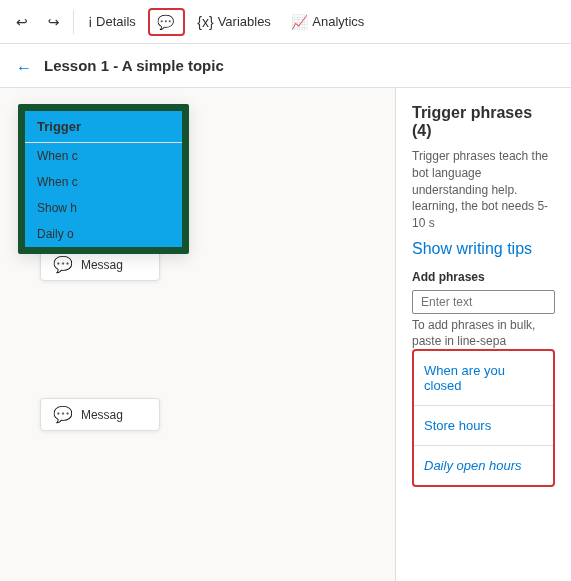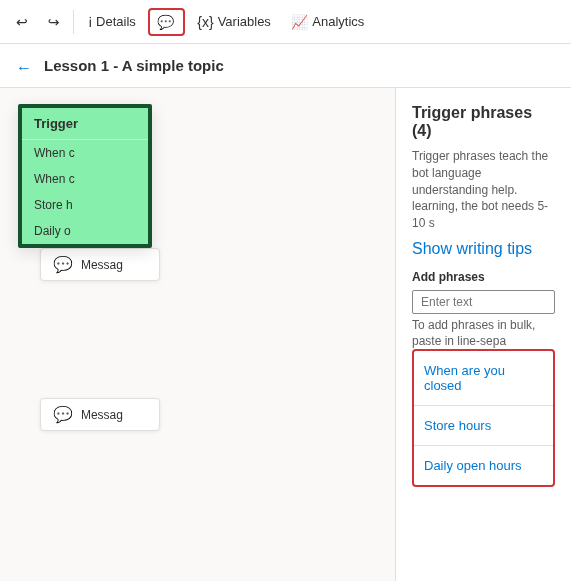--- a/index.html
+++ b/index.html
@@ -95,23 +95,23 @@
       position: relative;
       background: #faf9f8;
       overflow: hidden;
     }
 
     
     .dropdown-panel {
       position: absolute;
       top: 16px;
       left: 18px;
-      width: 134px;
-      background: #86efac;
-      border: 4px solid #14532d;
+      width: 171px;
+      background: #0ea5e9;
+      border: 7px solid #14532d;
       box-shadow: 0 4px 16px rgba(0,0,0,0.12);
       border-radius: 2px;
       z-index: 10;
     }
     .dropdown-header {
       padding: 8px 12px;
       font-size: 13px;
       font-weight: 600;
       color: #323130;
       border-bottom: 1px solid #e1dfdd;
@@ -214,21 +214,21 @@
     }
     .phrase-item {
       padding: 12px 10px;
       border-bottom: 1px solid #e1dfdd;
       font-size: 13px;
       color: #0078d4;
       cursor: pointer;
       display: flex;
       align-items: center;
     }
-    .phrase-item:last-child { border-bottom: none; }
+    .phrase-item:last-child { border-bottom: none; font-style: italic; }
   </style>
 </head>
 <body>
 
 <div class="toolbar">
   <button class="toolbar-btn">
     <span class="toolbar-icon">↩</span>
   </button>
   <button class="toolbar-btn">
     <span class="toolbar-icon">↪</span>
@@ -259,21 +259,21 @@
 </div>
 
 <div class="main-content">
 
   <div class="canvas-area">
 
     <div class="dropdown-panel">
       <div class="dropdown-header">Trigger</div>
       <div class="dropdown-item">When c</div>
       <div class="dropdown-item">When c</div>
-      <div class="dropdown-item">Store h</div>
+      <div class="dropdown-item">Show h</div>
       <div class="dropdown-item">Daily o</div>
     </div>
 
     <div class="message-node top">
       <span class="message-node-icon">💬</span>
       <span>Messag</span>
     </div>
 
     <div class="message-node bottom">
       <span class="message-node-icon">💬</span>

